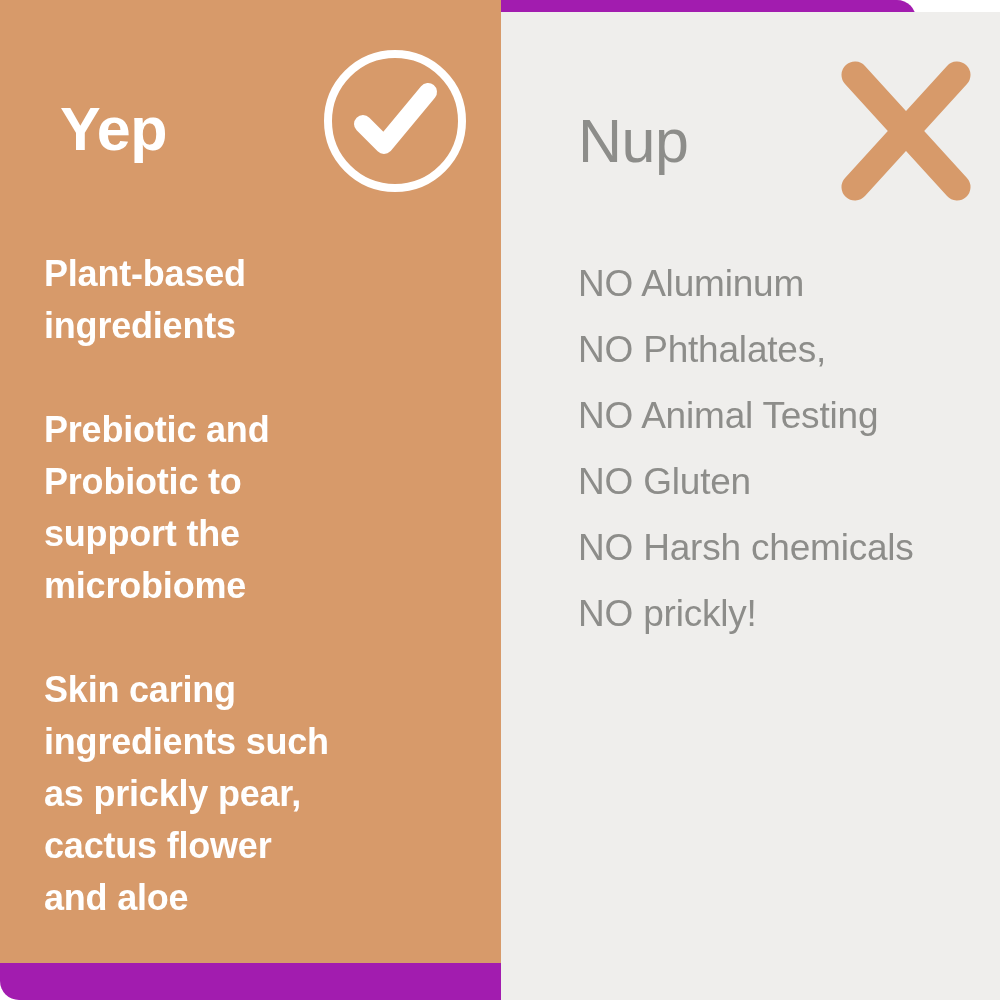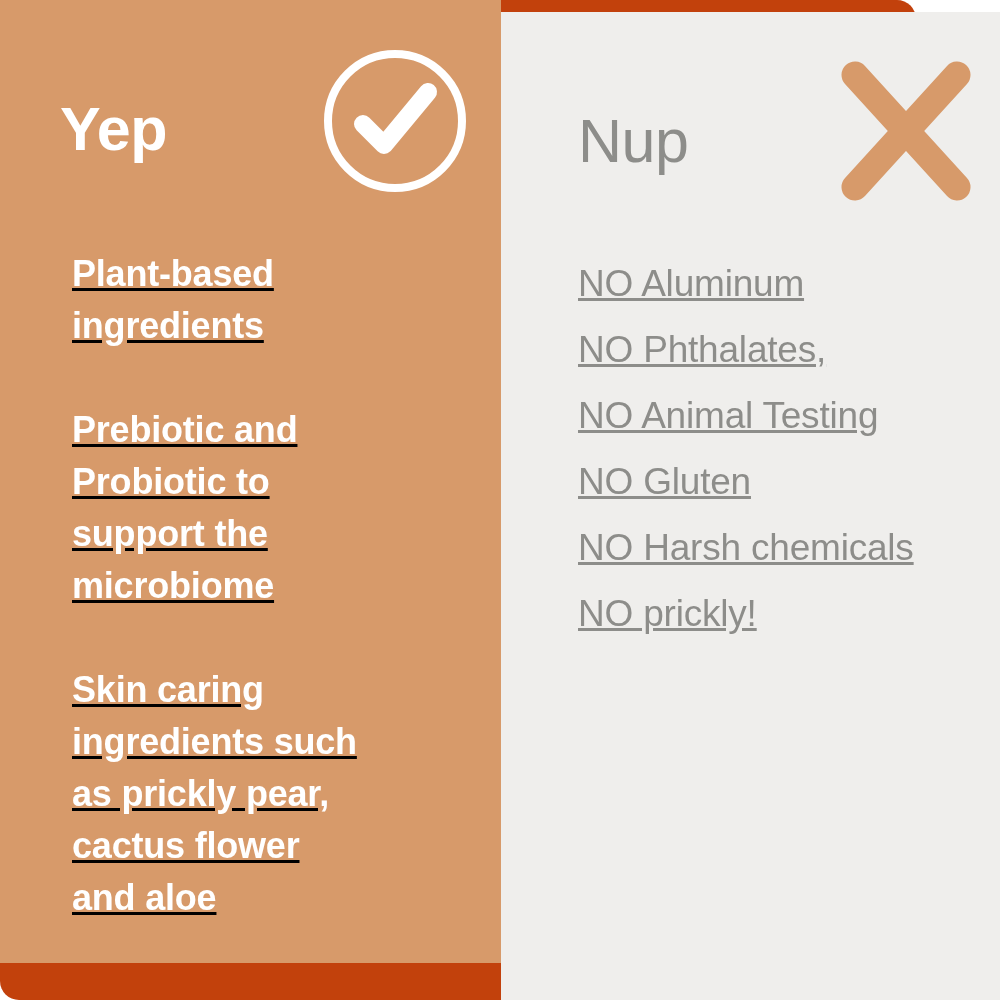--- a/index.html
+++ b/index.html
@@ -13,21 +13,21 @@
     overflow: hidden;
     background: #ffffff;
     font-family: "Liberation Sans", sans-serif;
     -webkit-font-smoothing: antialiased;
   }
 
   .board {
     position: relative;
     width: 916px;
     height: 1000px;
-    background: #c2410c;
+    background: #a21caf;
     border-radius: 19px;
   }
 
   
   .panel-yep {
     position: absolute;
     left: 0;
     top: 0;
     width: 501px;
     height: 963px;
@@ -62,24 +62,23 @@
     height: 146px;
   }
   .check-badge svg {
     display: block;
     width: 146px;
     height: 146px;
   }
 
   .yep-list {
     position: absolute;
-    left: 72px;
+    left: 44px;
     top: 248px;
     width: 410px;
-    text-decoration: underline;
   }
 
   .yep-para {
     color: #ffffff;
     font-size: 36px;
     font-weight: bold;
     line-height: 52px;
     letter-spacing: -0.2px;
     margin: 0 0 52px 0;
     white-space: pre-line;
@@ -138,21 +137,20 @@
     width: 410px;
   }
 
   .nup-item {
     color: #8d8d8a;
     font-size: 37px;
     font-weight: normal;
     line-height: 66px;
     letter-spacing: -0.2px;
     white-space: nowrap;
-    text-decoration: underline;
   }
 </style>
 </head>
 <body>
 
 <div class="board">
 
   <section class="panel-yep">
 
     <header class="yep-header">

